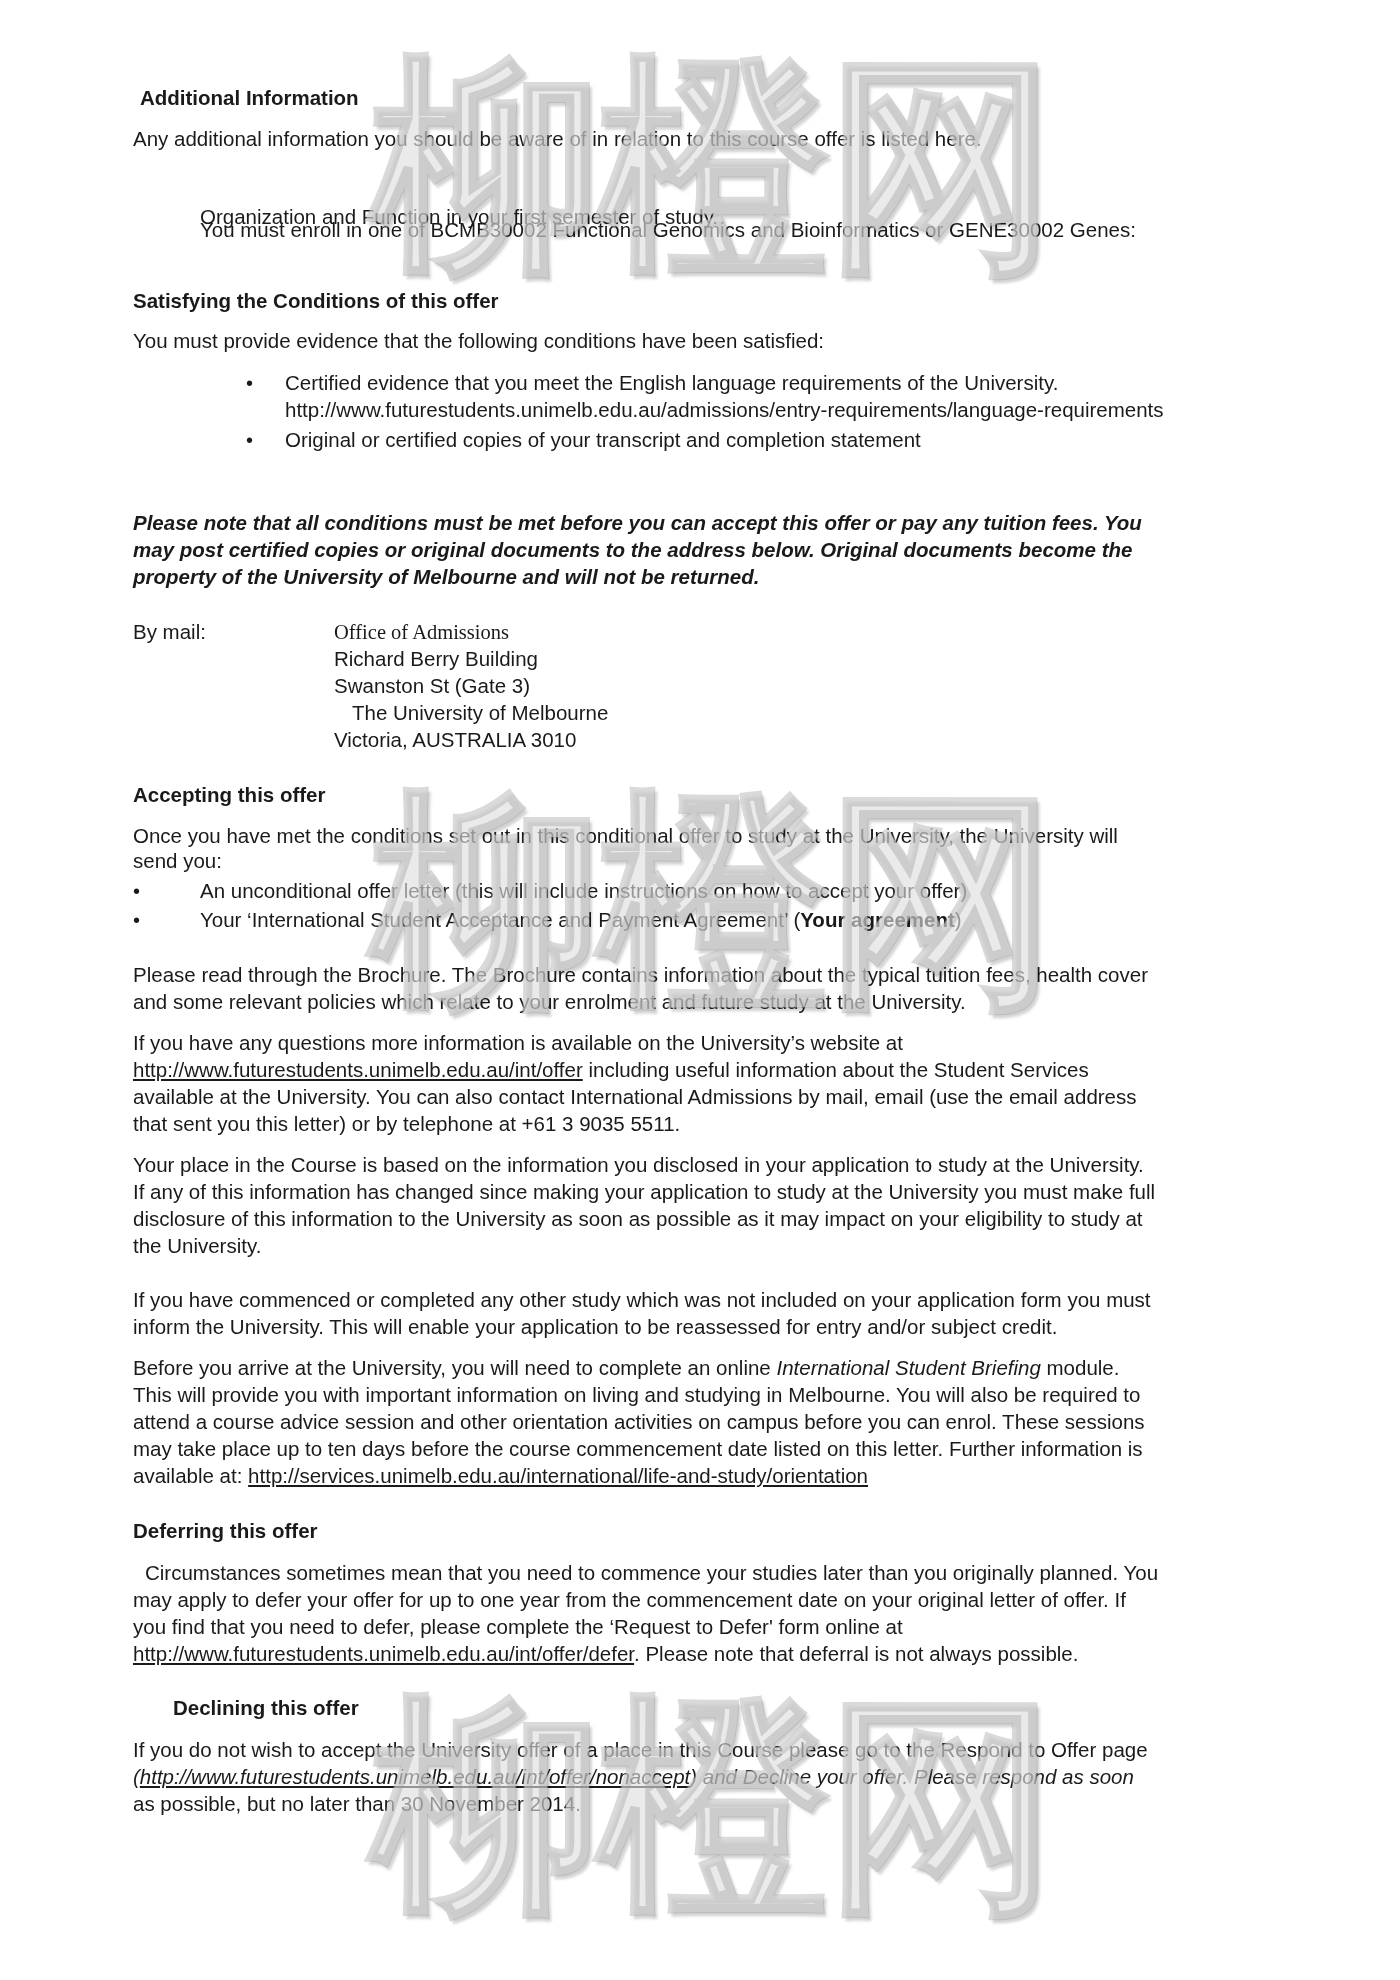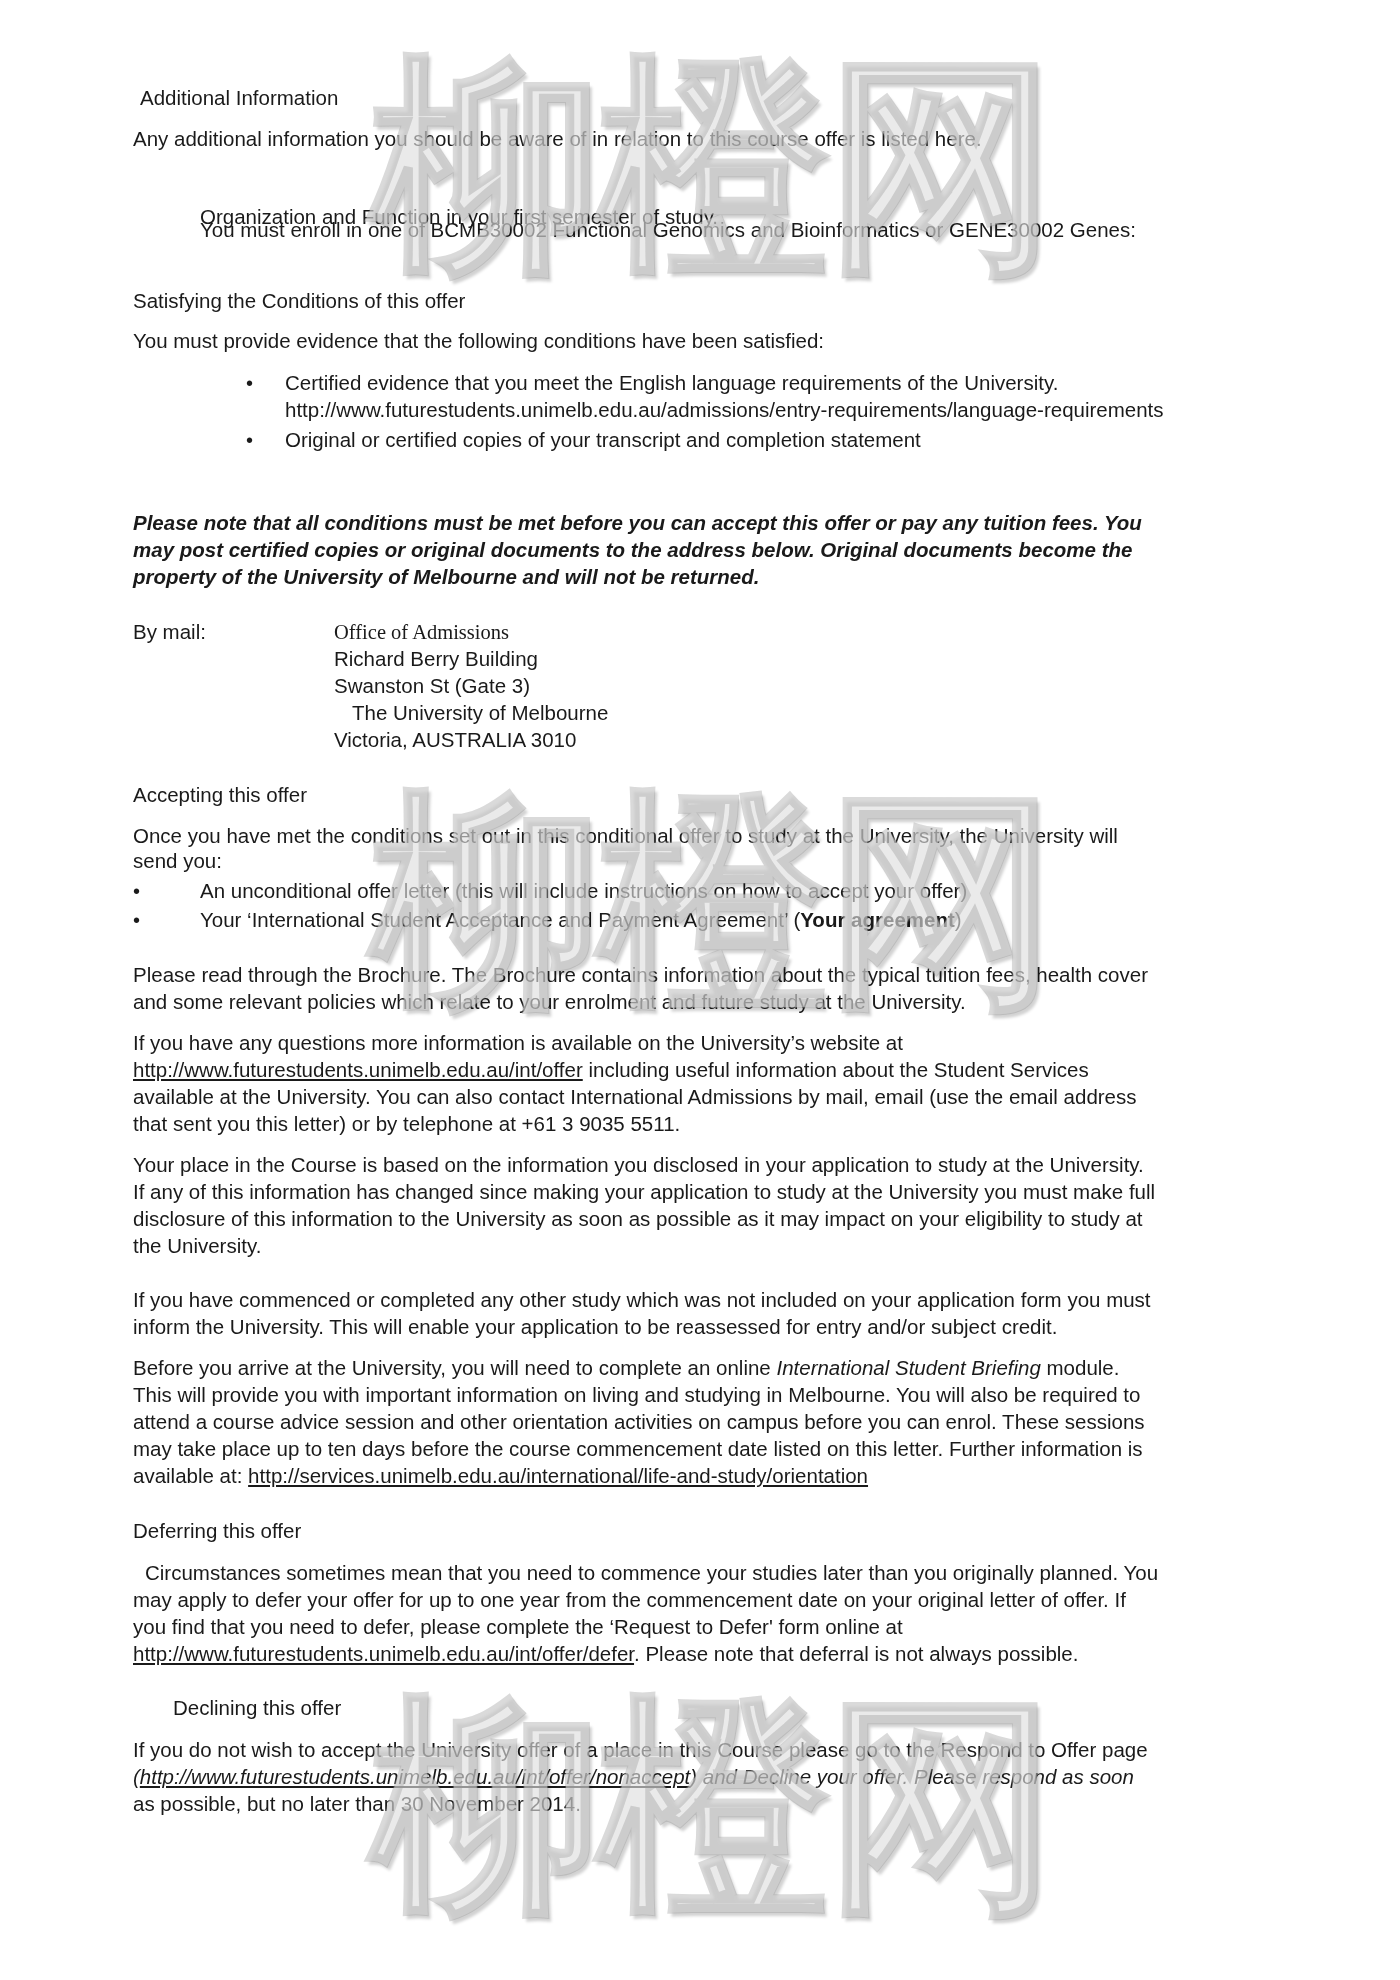--- a/index.html
+++ b/index.html
@@ -1,19 +1,19 @@
 <!DOCTYPE html>
 <html><head>
 <meta charset="utf-8">
 <style>
   html, body { margin:0; padding:0; }
   body { width:1400px; height:1980px; background:#ffffff; position:relative; overflow:hidden;
          font-family:"Liberation Sans", sans-serif; color:#1a1a1a; }
   .line { position:absolute; white-space:nowrap; font-size:20.5px; line-height:26px; }
-  .h { font-weight:normal; }
+  .h { font-weight:bold; }
   .bi { font-weight:bold; font-style:italic; }
   .u { text-decoration:underline; }
   .i { font-style:italic; }
   .b { font-weight:bold; }
   .bullet { position:absolute; font-size:20px; line-height:26px; }
   .wm { position:absolute; font-family:"DejaVu Sans", sans-serif; font-weight:bold; font-size:232px;
         line-height:232px; color:rgba(255,255,255,0.55); letter-spacing:-4px;
         -webkit-text-stroke:2px rgba(150,150,150,0.35);
         text-shadow: 3px 4px 3px rgba(0,0,0,0.18); pointer-events:none; white-space:nowrap; }
 </style>

